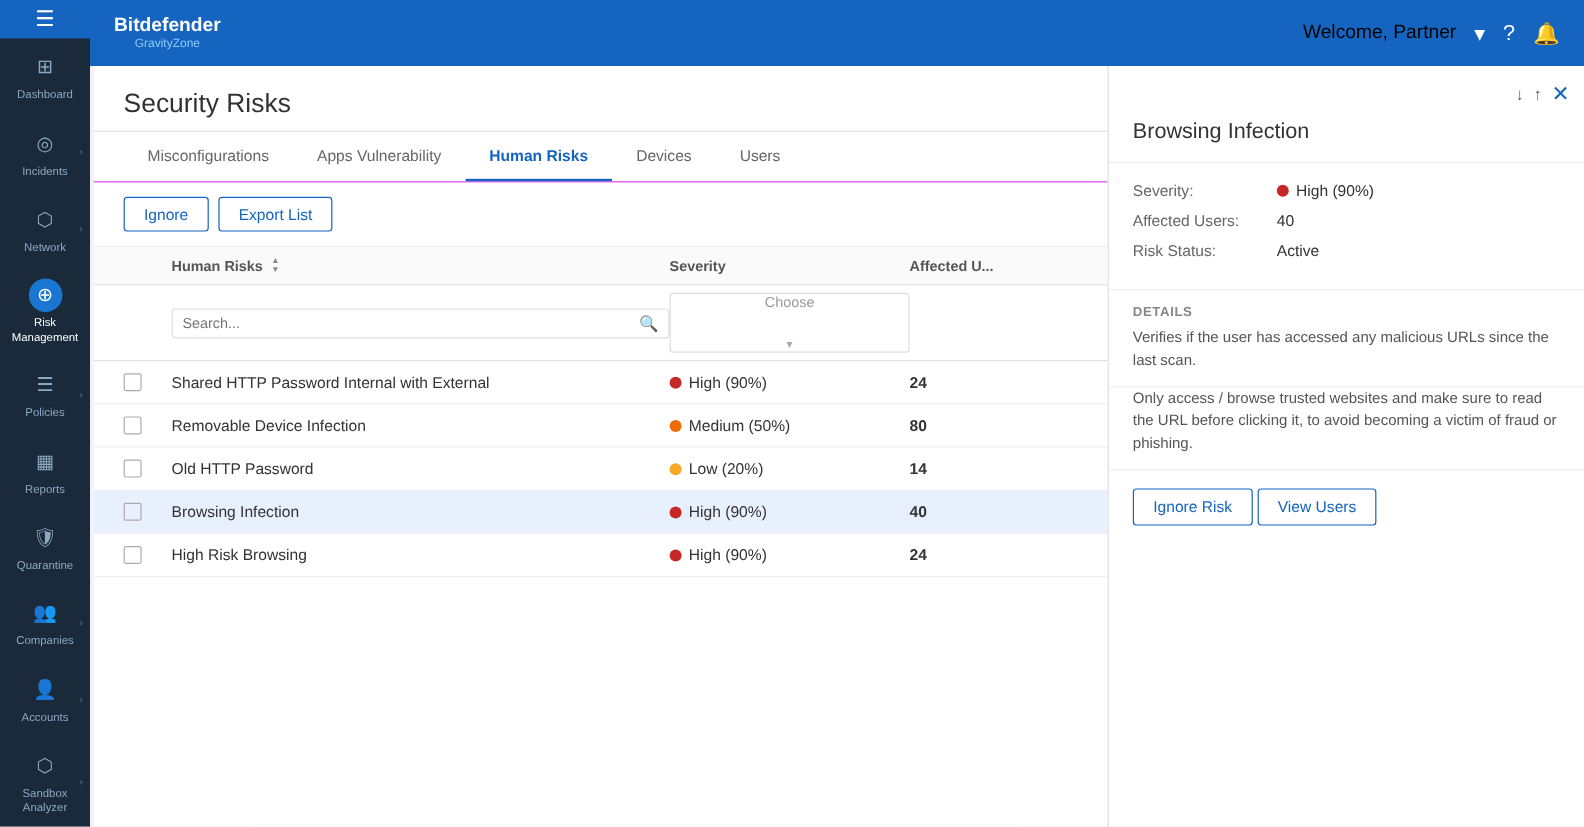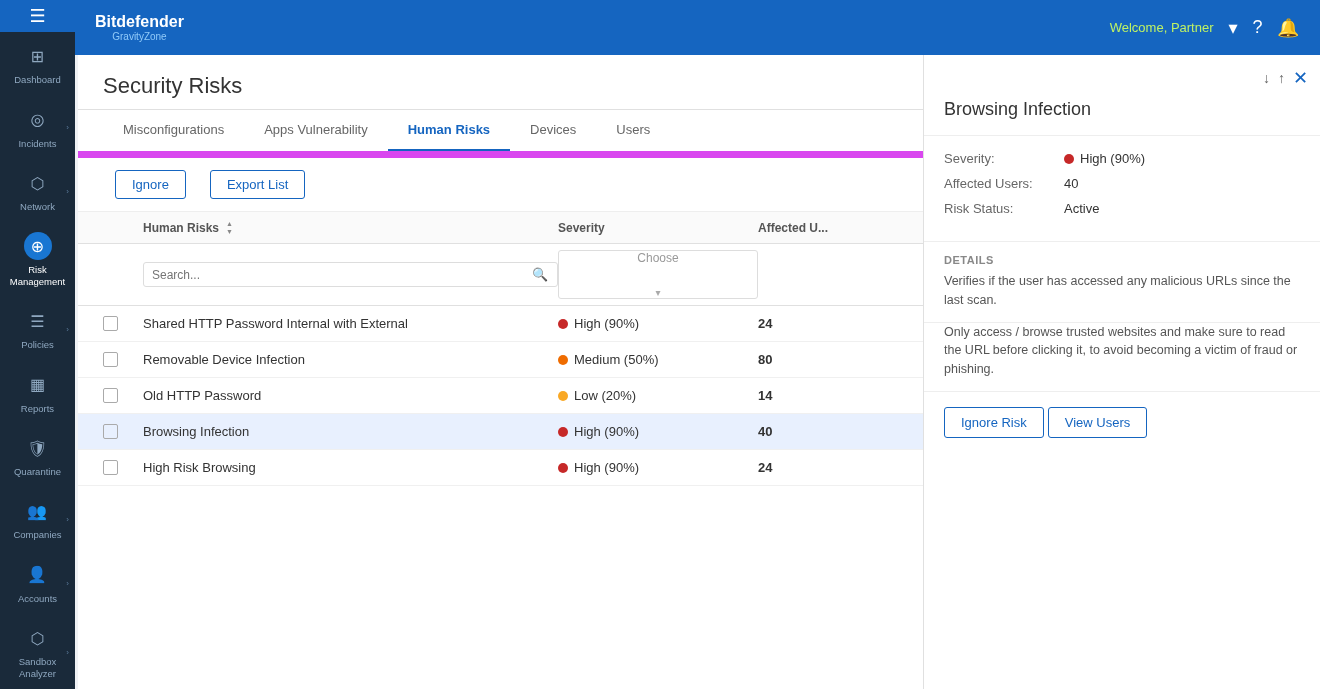--- a/index.html
+++ b/index.html
@@ -76,21 +76,21 @@
       position: absolute;
       left: 75px;
       top: 0;
       z-index: 10;
       text-align: center;
     }
     .brand-logo { display: flex; flex-direction: column; }
     .brand-name { color: white; font-size: 16px; font-weight: 600; }
     .brand-sub { color: #90caf9; font-size: 10px; }
     .header-right { display: flex; align-items: center; gap: 15px; }
-    .welcome-text { color: #bef264; font-size: 13px; }
+    .welcome-text { color: #000000; font-size: 16px; }
     .header-icon { color: white; font-size: 18px; cursor: pointer; }
 
     
     .main-wrapper {
       position: absolute;
       left: 62px;
       top: 55px;
       width: calc(100% - 75px);
       height: calc(689px - 55px);
       display: flex;
@@ -111,21 +111,21 @@
     }
     .page-title {
       font-size: 22px;
       font-weight: 400;
       color: #333;
     }
 
     .tabs-bar {
       display: flex;
       padding: 0 25px;
-      border-bottom: 7px solid #d946ef;
+      border-bottom: 1px solid #d946ef;
       gap: 0;
     }
     .tab {
       padding: 12px 20px;
       cursor: pointer;
       color: #666;
       font-size: 13px;
       border-bottom: 2px solid transparent;
       white-space: nowrap;
     }
@@ -137,23 +137,23 @@
 
     .info-banner {
       padding: 10px 25px;
       background: #f9f9f9;
       border-bottom: 1px solid #eee;
       font-size: 11.5px;
       color: #666;
     }
 
     .actions-bar {
-      padding: 12px 37px;
-      display: flex;
-      gap: 24px;
+      padding: 12px 25px;
+      display: flex;
+      gap: 8px;
       border-bottom: 1px solid #eee;
     }
     .btn-outline {
       padding: 6px 16px;
       border: 1.5px solid #1565c0;
       background: white;
       color: #1565c0;
       border-radius: 3px;
       cursor: pointer;
       font-size: 13px;

